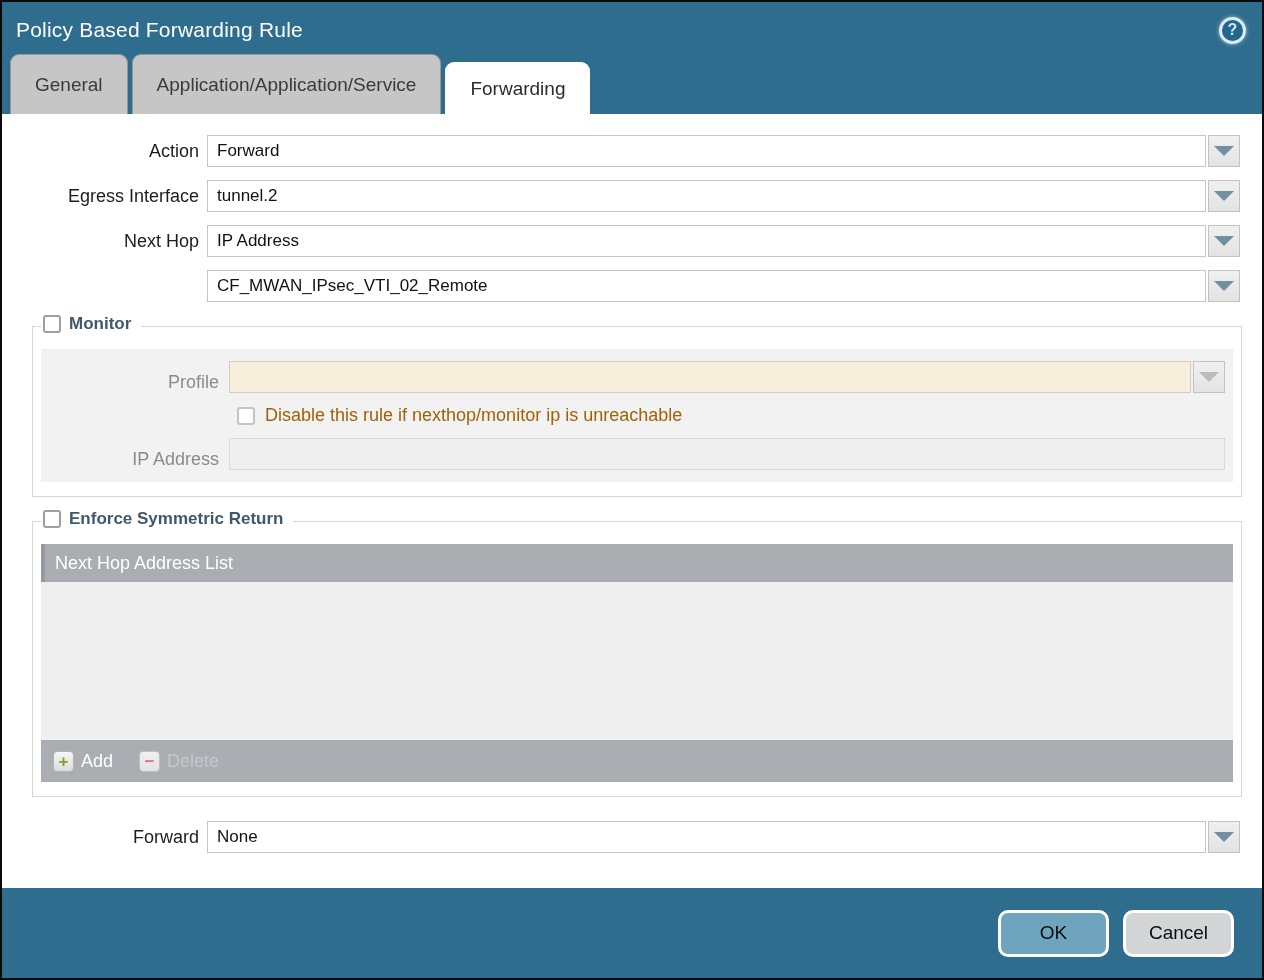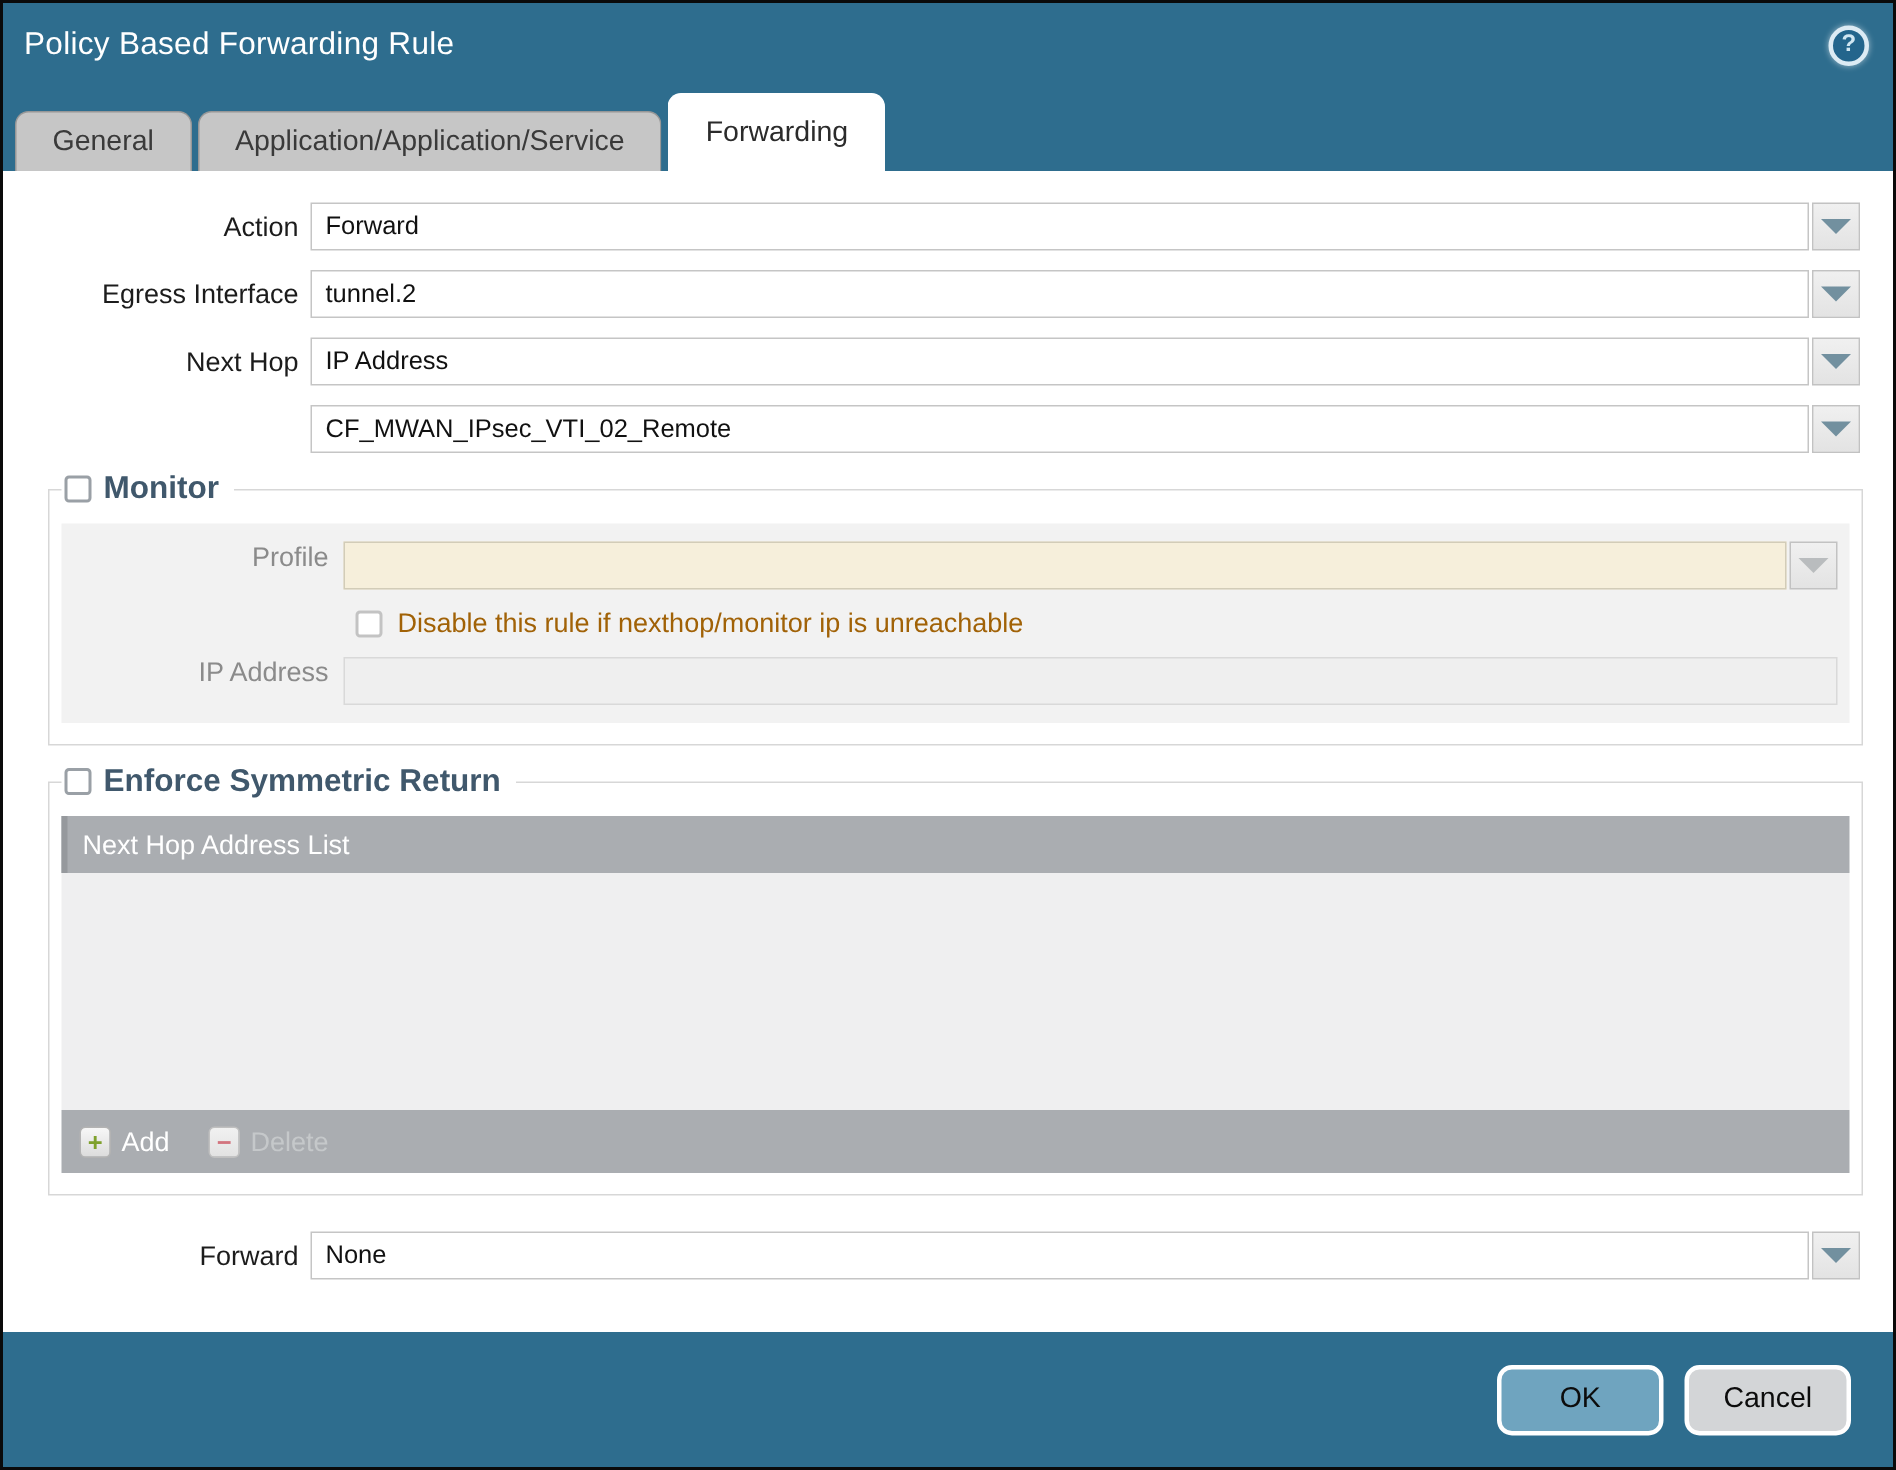--- a/index.html
+++ b/index.html
@@ -36,21 +36,21 @@
   
   .tabstrip {
     height: 56px; flex: 0 0 auto;
     display: flex; align-items: flex-end;
     padding-left: 8px;
   }
   .tab {
     background: #c6c6c6;
     border: 1px solid #979797; border-bottom: none;
     border-radius: 9px 9px 0 0;
-    height: 40px; padding: 0 24px;
+    height: 60px; padding: 0 24px;
     display: flex; align-items: center;
     font-size: 19px; color: #3a3a3a;
     margin-right: 4px;
     position: relative;
     cursor: pointer;
   }
   .tab.active {
     background: #ffffff; border-color: #ffffff;
     color: #2b2b2b; height: 52px; z-index: 2;
   }
@@ -96,32 +96,32 @@
     margin: 24px 20px 0 30px;
     border: 1px solid #d7d7d7;
     padding: 22px 8px 14px 8px;
   }
   .fieldset-legend {
     position: absolute; top: -13px; left: 8px;
     background: #ffffff; padding: 0 10px 0 2px;
     display: flex; align-items: center; gap: 8px;
   }
   .fieldset-legend .legend-text {
-    font-size: 21px; font-weight: bold; color: #40586c;
+    font-size: 17px; font-weight: bold; color: #40586c;
   }
   .checkbox {
     width: 18px; height: 18px; flex: 0 0 auto;
     background: #ffffff;
     border: 2px solid #9aa0a6; border-radius: 3px;
     cursor: pointer;
   }
   .checkbox.light { border-color: #c3c3c3; }
 
   .gray-panel { background: #f2f2f2; padding: 12px 8px; }
-  .panel-row { display: flex; align-items: flex-start; margin: 0 0 12px 0; }
+  .panel-row { display: flex; align-items: flex-end; margin: 0 0 12px 0; }
   .panel-row:last-child { margin-bottom: 0; }
   .panel-label {
     width: 180px; flex: 0 0 auto;
     text-align: right; padding-right: 10px;
     font-size: 18px; color: #8b8b8b;
   }
   .input-disabled-beige {
     flex: 1; height: 32px;
     background: #f6efdb; border: 1px solid #d2ccb8;
   }

